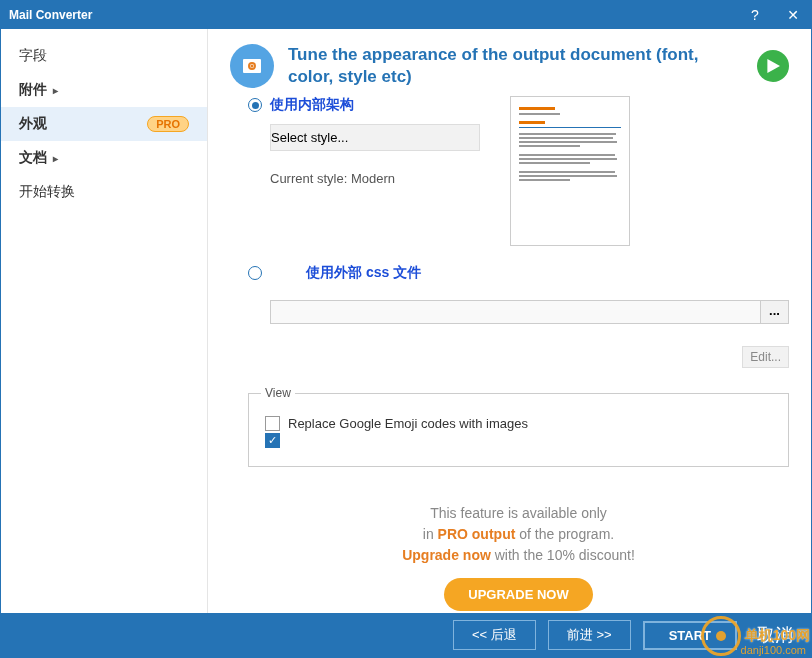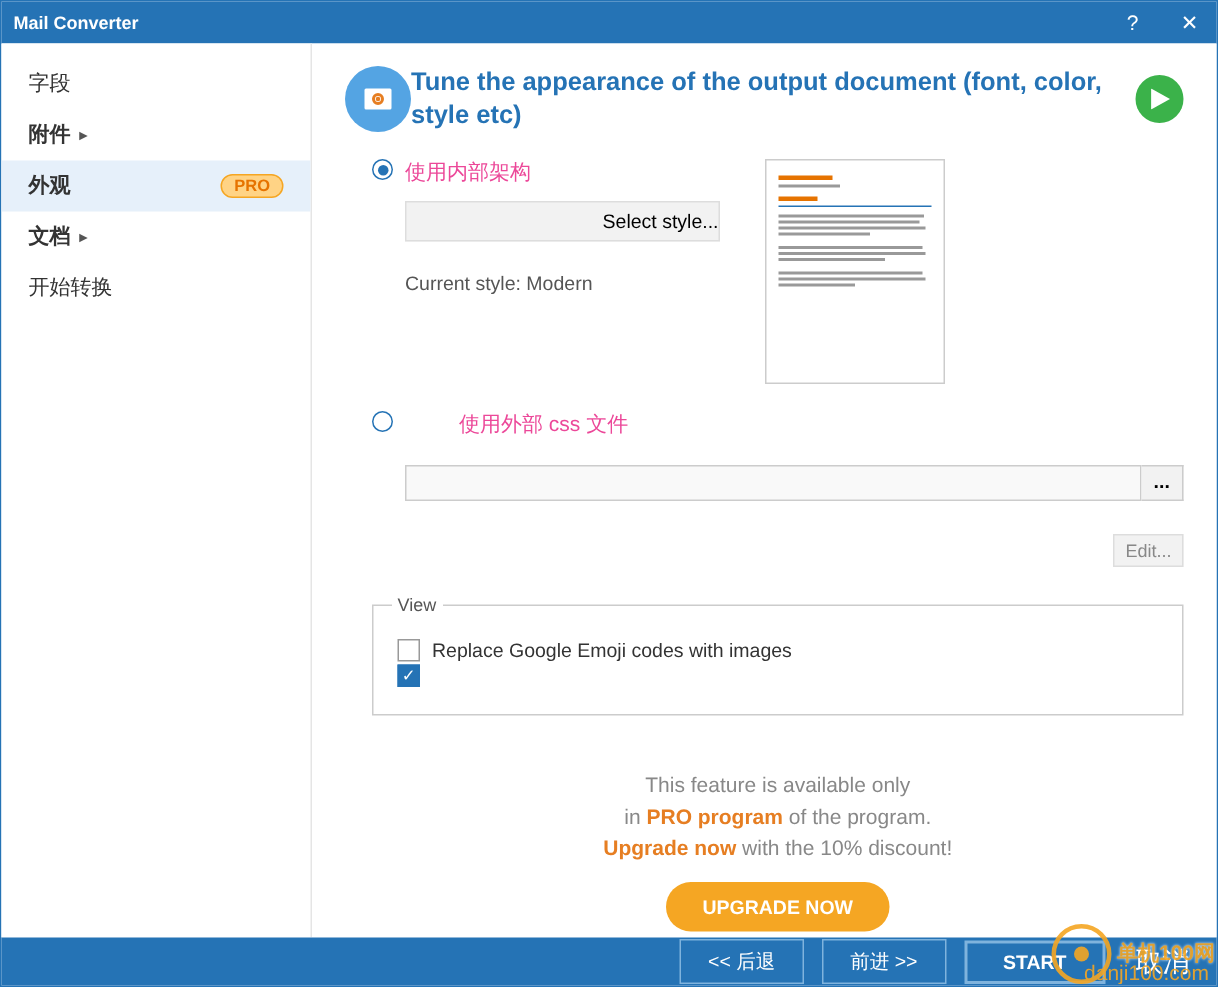--- a/index.html
+++ b/index.html
@@ -11,61 +11,61 @@
     .titlebar-btn { color: #fff; cursor: pointer; font-size: 14px; width: 20px; text-align: center; }
     .body-area { flex: 1; display: flex; background: #fff; overflow: hidden; }
     .sidebar { width: 207px; background: #fff; border-right: 1px solid #e5e5e5; padding-top: 10px; }
     .sidebar-item { padding: 8px 18px; font-size: 14px; color: #333; cursor: pointer; display: flex; align-items: center; justify-content: space-between; }
     .sidebar-item.selected { background: #e6f0fa; }
     .sidebar-item.bold { font-weight: bold; }
     .sidebar-label { display: flex; align-items: center; gap: 6px; }
     .sidebar-arrow { font-size: 10px; color: #555; }
     .pro-badge { background: #ffd385; color: #e67300; font-weight: bold; font-size: 11px; padding: 1px 8px; border-radius: 9px; border: 1px solid #f5a623; }
     .main { flex: 1; padding: 15px 22px 0 22px; display: flex; flex-direction: column; overflow: hidden; }
-    .header-row { display: flex; align-items: flex-start; margin-bottom: 18px; }
+    .header-row { display: flex; align-items: flex-start; gap: 14px; margin-bottom: 8px; }
     .header-icon { width: 44px; height: 44px; border-radius: 50%; background: #54a4e3; display: flex; align-items: center; justify-content: center; flex-shrink: 0; }
     .header-icon svg { width: 24px; height: 24px; }
     .header-text { color: #2573b5; font-size: 17px; font-weight: bold; flex: 1; line-height: 1.3; }
     .play-btn { width: 32px; height: 32px; border-radius: 50%; background: #3bb24a; display: flex; align-items: center; justify-content: center; cursor: pointer; flex-shrink: 0; margin-top: 6px; }
     .play-btn svg { width: 14px; height: 14px; fill: #fff; }
     .content-body { display: flex; flex-direction: column; gap: 14px; padding-left: 18px; }
     .radio-row { display: flex; align-items: flex-start; gap: 30px; }
     .radio-left { display: flex; flex-direction: column; gap: 10px; }
-    .radio-ctrl { display: flex; align-items: flex-start; gap: 8px; font-size: 14px; color: #ec4899; }
+    .radio-ctrl { display: flex; align-items: center; gap: 8px; font-size: 14px; color: #1d4ed8; font-weight: bold; }
     .radio-dot { width: 14px; height: 14px; border-radius: 50%; border: 1px solid #2573b5; display: flex; align-items: center; justify-content: center; }
     .radio-dot.checked::after { content: ''; width: 7px; height: 7px; border-radius: 50%; background: #2573b5; }
-    .select-btn { background: #f2f2f2; border: 1px solid #ddd; padding: 5px 0; width: 210px; text-align: right; font-size: 13px; cursor: pointer; margin-left: 22px; }
+    .select-btn { background: #f2f2f2; border: 1px solid #ddd; padding: 5px 0; width: 210px; text-align: left; font-size: 13px; cursor: pointer; margin-left: 22px; }
     .current-style { margin-left: 22px; font-size: 13px; color: #555; margin-top: 10px; }
     .preview { width: 120px; height: 150px; border: 1px solid #ccc; padding: 10px 8px; background: #fff; font-size: 4px; line-height: 1.5; }
     .preview .pline { height: 2px; background: #999; margin-bottom: 2px; }
     .preview .porange { background: #e67300; width: 35%; height: 3px; margin-bottom: 3px; }
     .preview .pblue { border-bottom: 1px solid #2573b5; margin-bottom: 5px; }
     .css-input-row { display: flex; margin-left: 22px; margin-top: 4px; }
     .css-input { flex: 1; border: 1px solid #ccc; background: #f9f9f9; height: 24px; padding: 0 6px; font-size: 13px; }
     .css-browse { width: 28px; height: 24px; border: 1px solid #ccc; background: #f2f2f2; text-align: center; cursor: pointer; font-weight: bold; line-height: 20px; border-left: none; }
     .edit-row { display: flex; justify-content: flex-end; margin-top: 8px; }
     .edit-btn { background: #f2f2f2; border: 1px solid #ddd; padding: 3px 7px; font-size: 12px; color: #888; cursor: pointer; }
     .fieldset { border: 1px solid #ccc; margin-top: 4px; padding: 14px 16px 18px 16px; }
     .fieldset-legend { font-size: 12px; color: #555; padding: 0 4px; margin-left: -4px; }
     .checkbox-row { display: flex; align-items: center; gap: 8px; font-size: 13px; color: #333; margin-top: 2px; }
     .checkbox-row:first-child { margin-top: 0; }
     .chk { width: 15px; height: 15px; border: 1px solid #999; display: flex; align-items: center; justify-content: center; }
     .chk.checked { background: #2573b5; border-color: #2573b5; color: #fff; font-size: 11px; }
     .promo { text-align: center; margin-top: 22px; font-size: 14px; color: #888; line-height: 1.5; }
     .promo .orange { color: #e67e22; font-weight: bold; }
     .upgrade-btn { background: #f5a623; color: #fff; font-weight: bold; font-size: 13px; padding: 9px 24px; border-radius: 18px; border: none; cursor: pointer; margin: 12px auto 0 auto; display: block; }
-    .footer { background: #2573b5; height: 32px; display: flex; align-items: center; justify-content: flex-end; padding: 0 18px; gap: 12px; }
+    .footer { background: #2573b5; height: 44px; display: flex; align-items: center; justify-content: flex-end; padding: 0 18px; gap: 12px; }
     .footer-btn { border: 1px solid #7fb3dd; color: #fff; background: transparent; padding: 5px 18px; font-size: 13px; cursor: pointer; }
     .footer-btn.primary { border: 2px solid #7fb3dd; font-weight: bold; padding: 5px 24px; }
     .footer-cancel { color: #fff; font-size: 18px; cursor: pointer; margin-left: 8px; }
     .watermark { position: absolute; right: 2px; bottom: 2px; pointer-events: none; opacity: 0.9; display:flex; align-items:center; gap:4px;}
     .watermark-circle { width: 40px; height: 40px; border-radius: 50%; border: 3px solid #f5a623; display:flex; align-items:center; justify-content:center;}
     .watermark-circle-inner { width:10px; height:10px; border-radius:50%; background:#f5a623;}
     .watermark-text { color:#f5a623; font-size:14px; font-weight:bold; text-shadow:0 0 2px #fff;}
-    .watermark-sub { color:#f5a623; font-size:14px; position:absolute; right:4px; bottom:0;}
+    .watermark-sub { color:#f5a623; font-size:11px; position:absolute; right:4px; bottom:0;}
   </style>
 </head>
 <body>
 
 <div class="window">
   <div class="titlebar">
     <span class="titlebar-title">Mail Converter</span>
     <div class="titlebar-controls">
       <span class="titlebar-btn">?</span>
       <span class="titlebar-btn">✕</span>
@@ -169,21 +169,21 @@
             <span class="chk"></span>
             <span>Replace Google Emoji codes with images</span>
           </label>
           <label class="checkbox-row">
             <span class="chk checked">✓</span>
           </label>
         </fieldset>
 
         <div class="promo">
           <div><span>This feature is available only</span></div>
-          <div><span>in </span><span class="orange">PRO program</span><span> of the program.</span></div>
+          <div><span>in </span><span class="orange">PRO output</span><span> of the program.</span></div>
           <div><span class="orange">Upgrade now</span><span> with the 10% discount!</span></div>
           <button class="upgrade-btn">UPGRADE NOW</button>
         </div>
       </div>
     </div>
   </div>
 
   <div class="footer">
     <button class="footer-btn">&lt;&lt; 后退</button>
     <button class="footer-btn">前进 &gt;&gt;</button>

